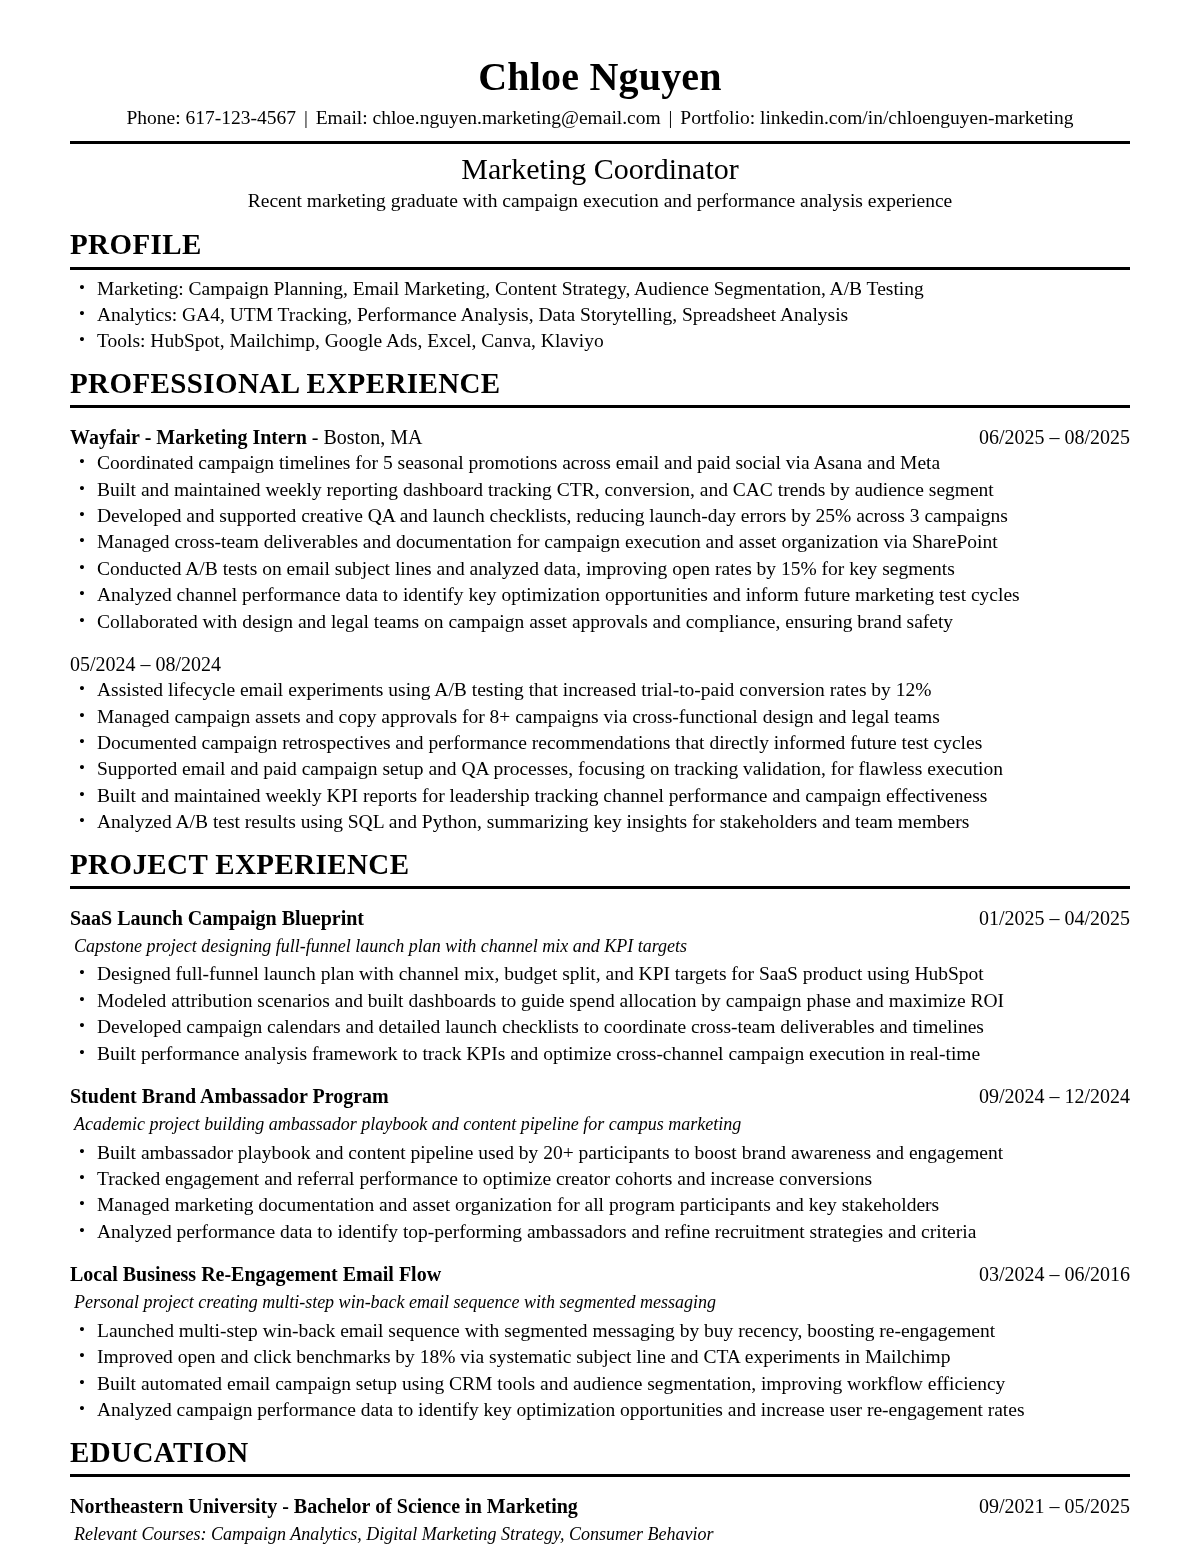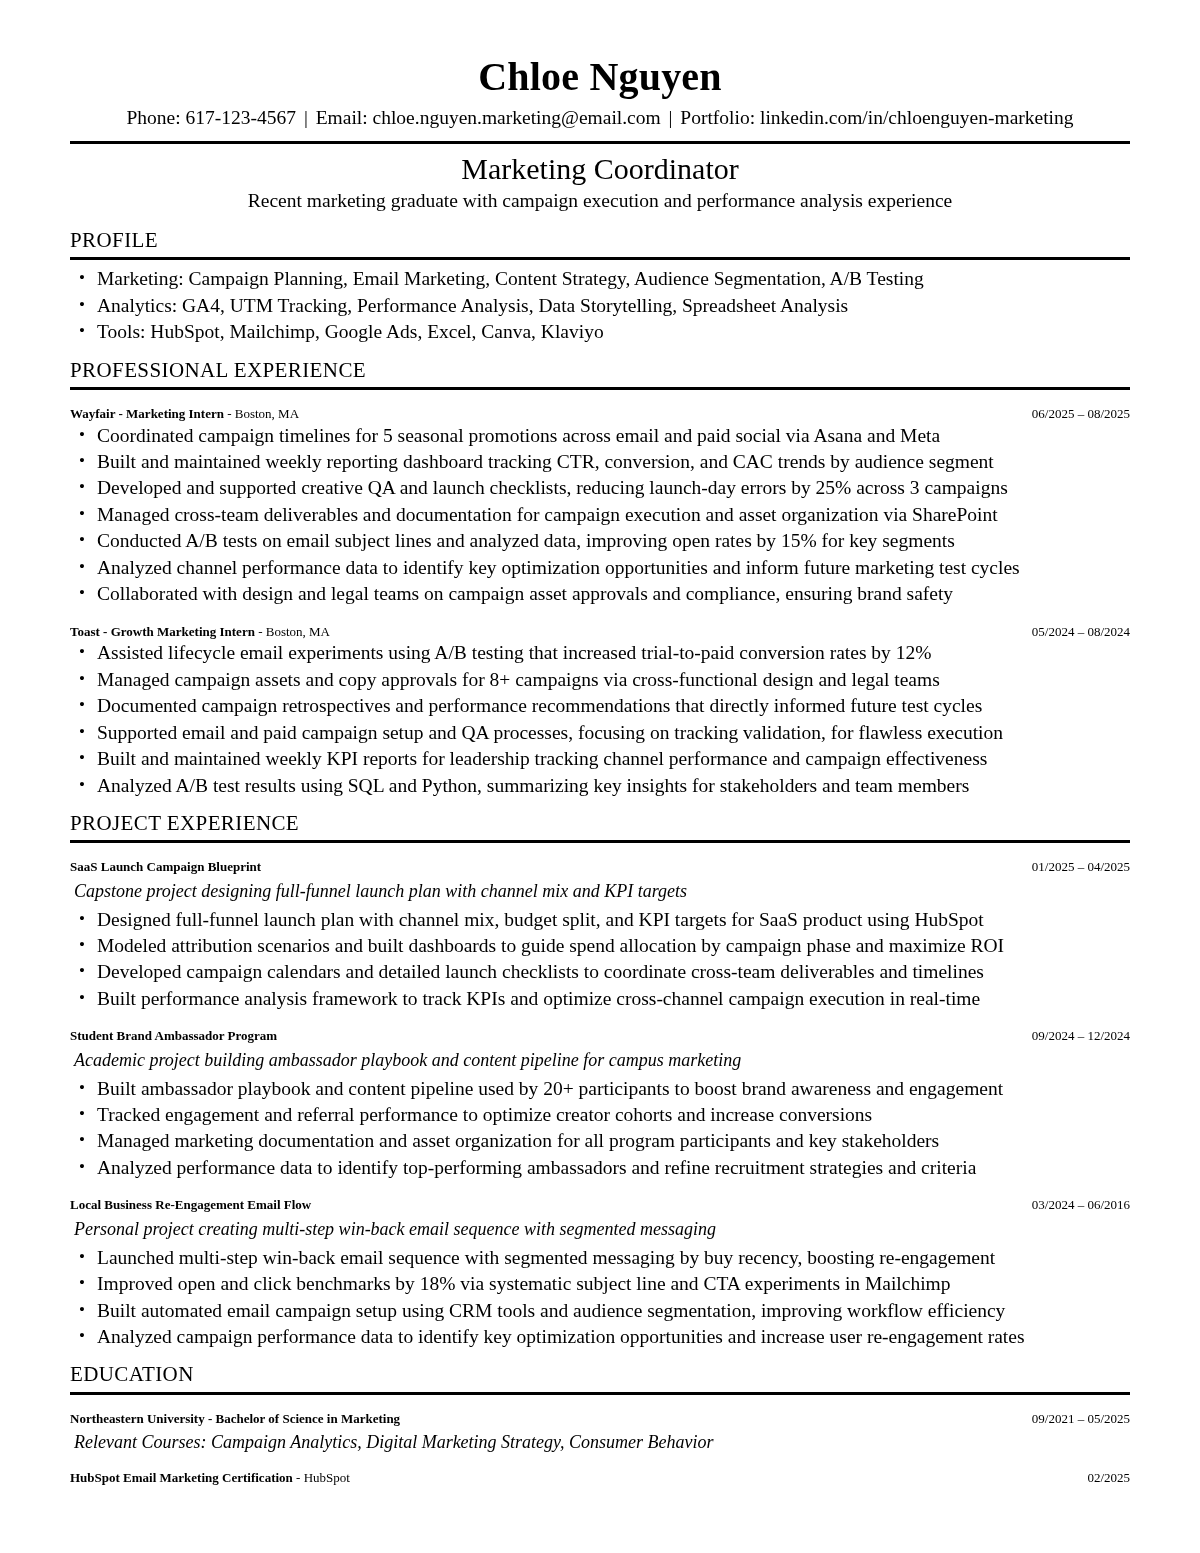--- a/index.html
+++ b/index.html
@@ -57,22 +57,22 @@
   .tagline {
     text-align: center;
     font-size: 19.5px;
     line-height: 1.2;
     margin: 0 0 16px 0;
   }
 
   
   .section { margin-top: 0; }
   .section-title {
-    font-size: 21px;
-    font-weight: normal;
+    font-size: 29px;
+    font-weight: bold;
     letter-spacing: 0.4px;
     line-height: 1.15;
     margin: 12px 0 5px 0;
   }
   .section-rule {
     border: 0;
     border-top: 3px solid #000;
     margin: 0 0 6px 0;
     height: 0;
   }
@@ -98,21 +98,21 @@
     font-size: 17px;
   }
 
   
   .entry { margin-bottom: 2px; }
   .entry + .entry { margin-top: 14px; }
   .entry-head {
     display: flex;
     justify-content: space-between;
     align-items: center;
-    font-size: 13px;
+    font-size: 20px;
     line-height: 1.3;
     white-space: nowrap;
     margin-top: 16px;
   }
   .entry-title { font-weight: bold; }
   .entry-title .light { font-weight: normal; }
   .entry-date { font-weight: normal; }
   .entry-sub {
     font-size: 18px;
     font-style: italic;
@@ -170,21 +170,20 @@
         <li>Developed and supported creative QA and launch checklists, reducing launch-day errors by 25% across 3 campaigns</li>
         <li>Managed cross-team deliverables and documentation for campaign execution and asset organization via SharePoint</li>
         <li>Conducted A/B tests on email subject lines and analyzed data, improving open rates by 15% for key segments</li>
         <li>Analyzed channel performance data to identify key optimization opportunities and inform future marketing test cycles</li>
         <li>Collaborated with design and legal teams on campaign asset approvals and compliance, ensuring brand safety</li>
       </ul>
     </div>
 
     <div class="entry">
       <div class="entry-head">
-        <div class="entry-title"><span>Toast - Growth Marketing Intern</span><span class="light"> - Boston, MA</span></div>
         <div class="entry-date">05/2024 – 08/2024</div>
       </div>
       <ul class="bullets">
         <li>Assisted lifecycle email experiments using A/B testing that increased trial-to-paid conversion rates by 12%</li>
         <li>Managed campaign assets and copy approvals for 8+ campaigns via cross-functional design and legal teams</li>
         <li>Documented campaign retrospectives and performance recommendations that directly informed future test cycles</li>
         <li>Supported email and paid campaign setup and QA processes, focusing on tracking validation, for flawless execution</li>
         <li>Built and maintained weekly KPI reports for leadership tracking channel performance and campaign effectiveness</li>
         <li>Analyzed A/B test results using SQL and Python, summarizing key insights for stakeholders and team members</li>
       </ul>

